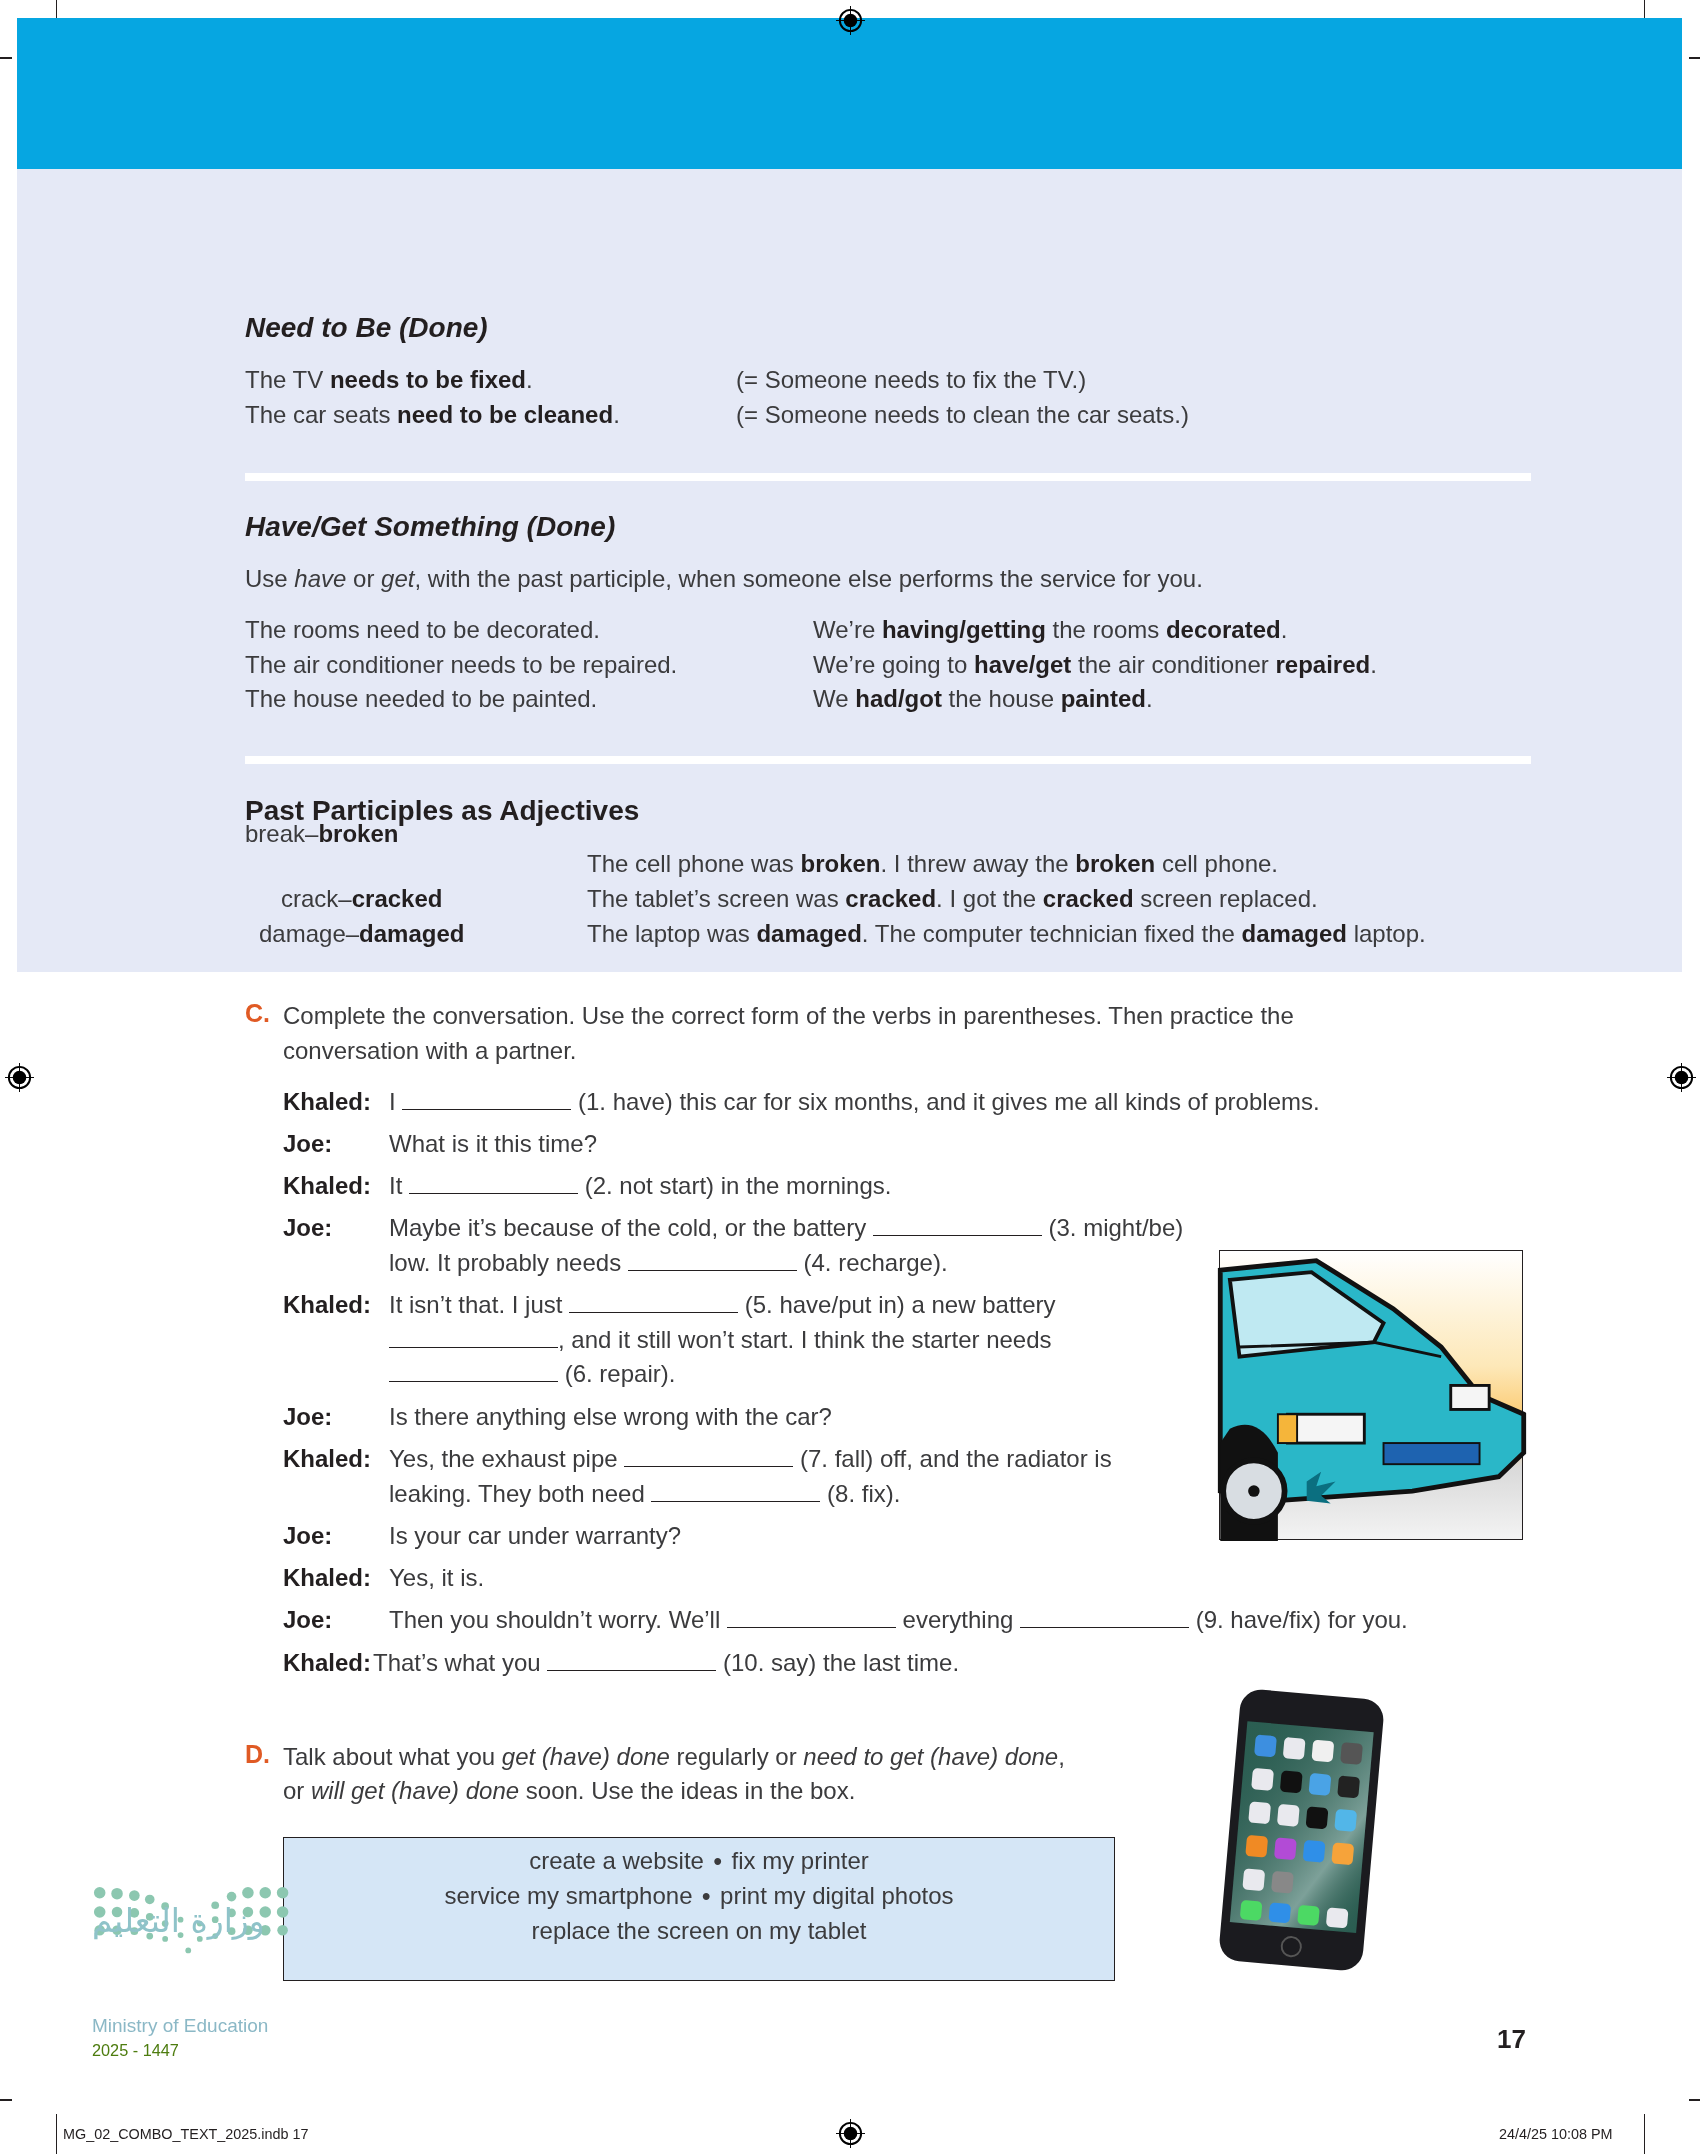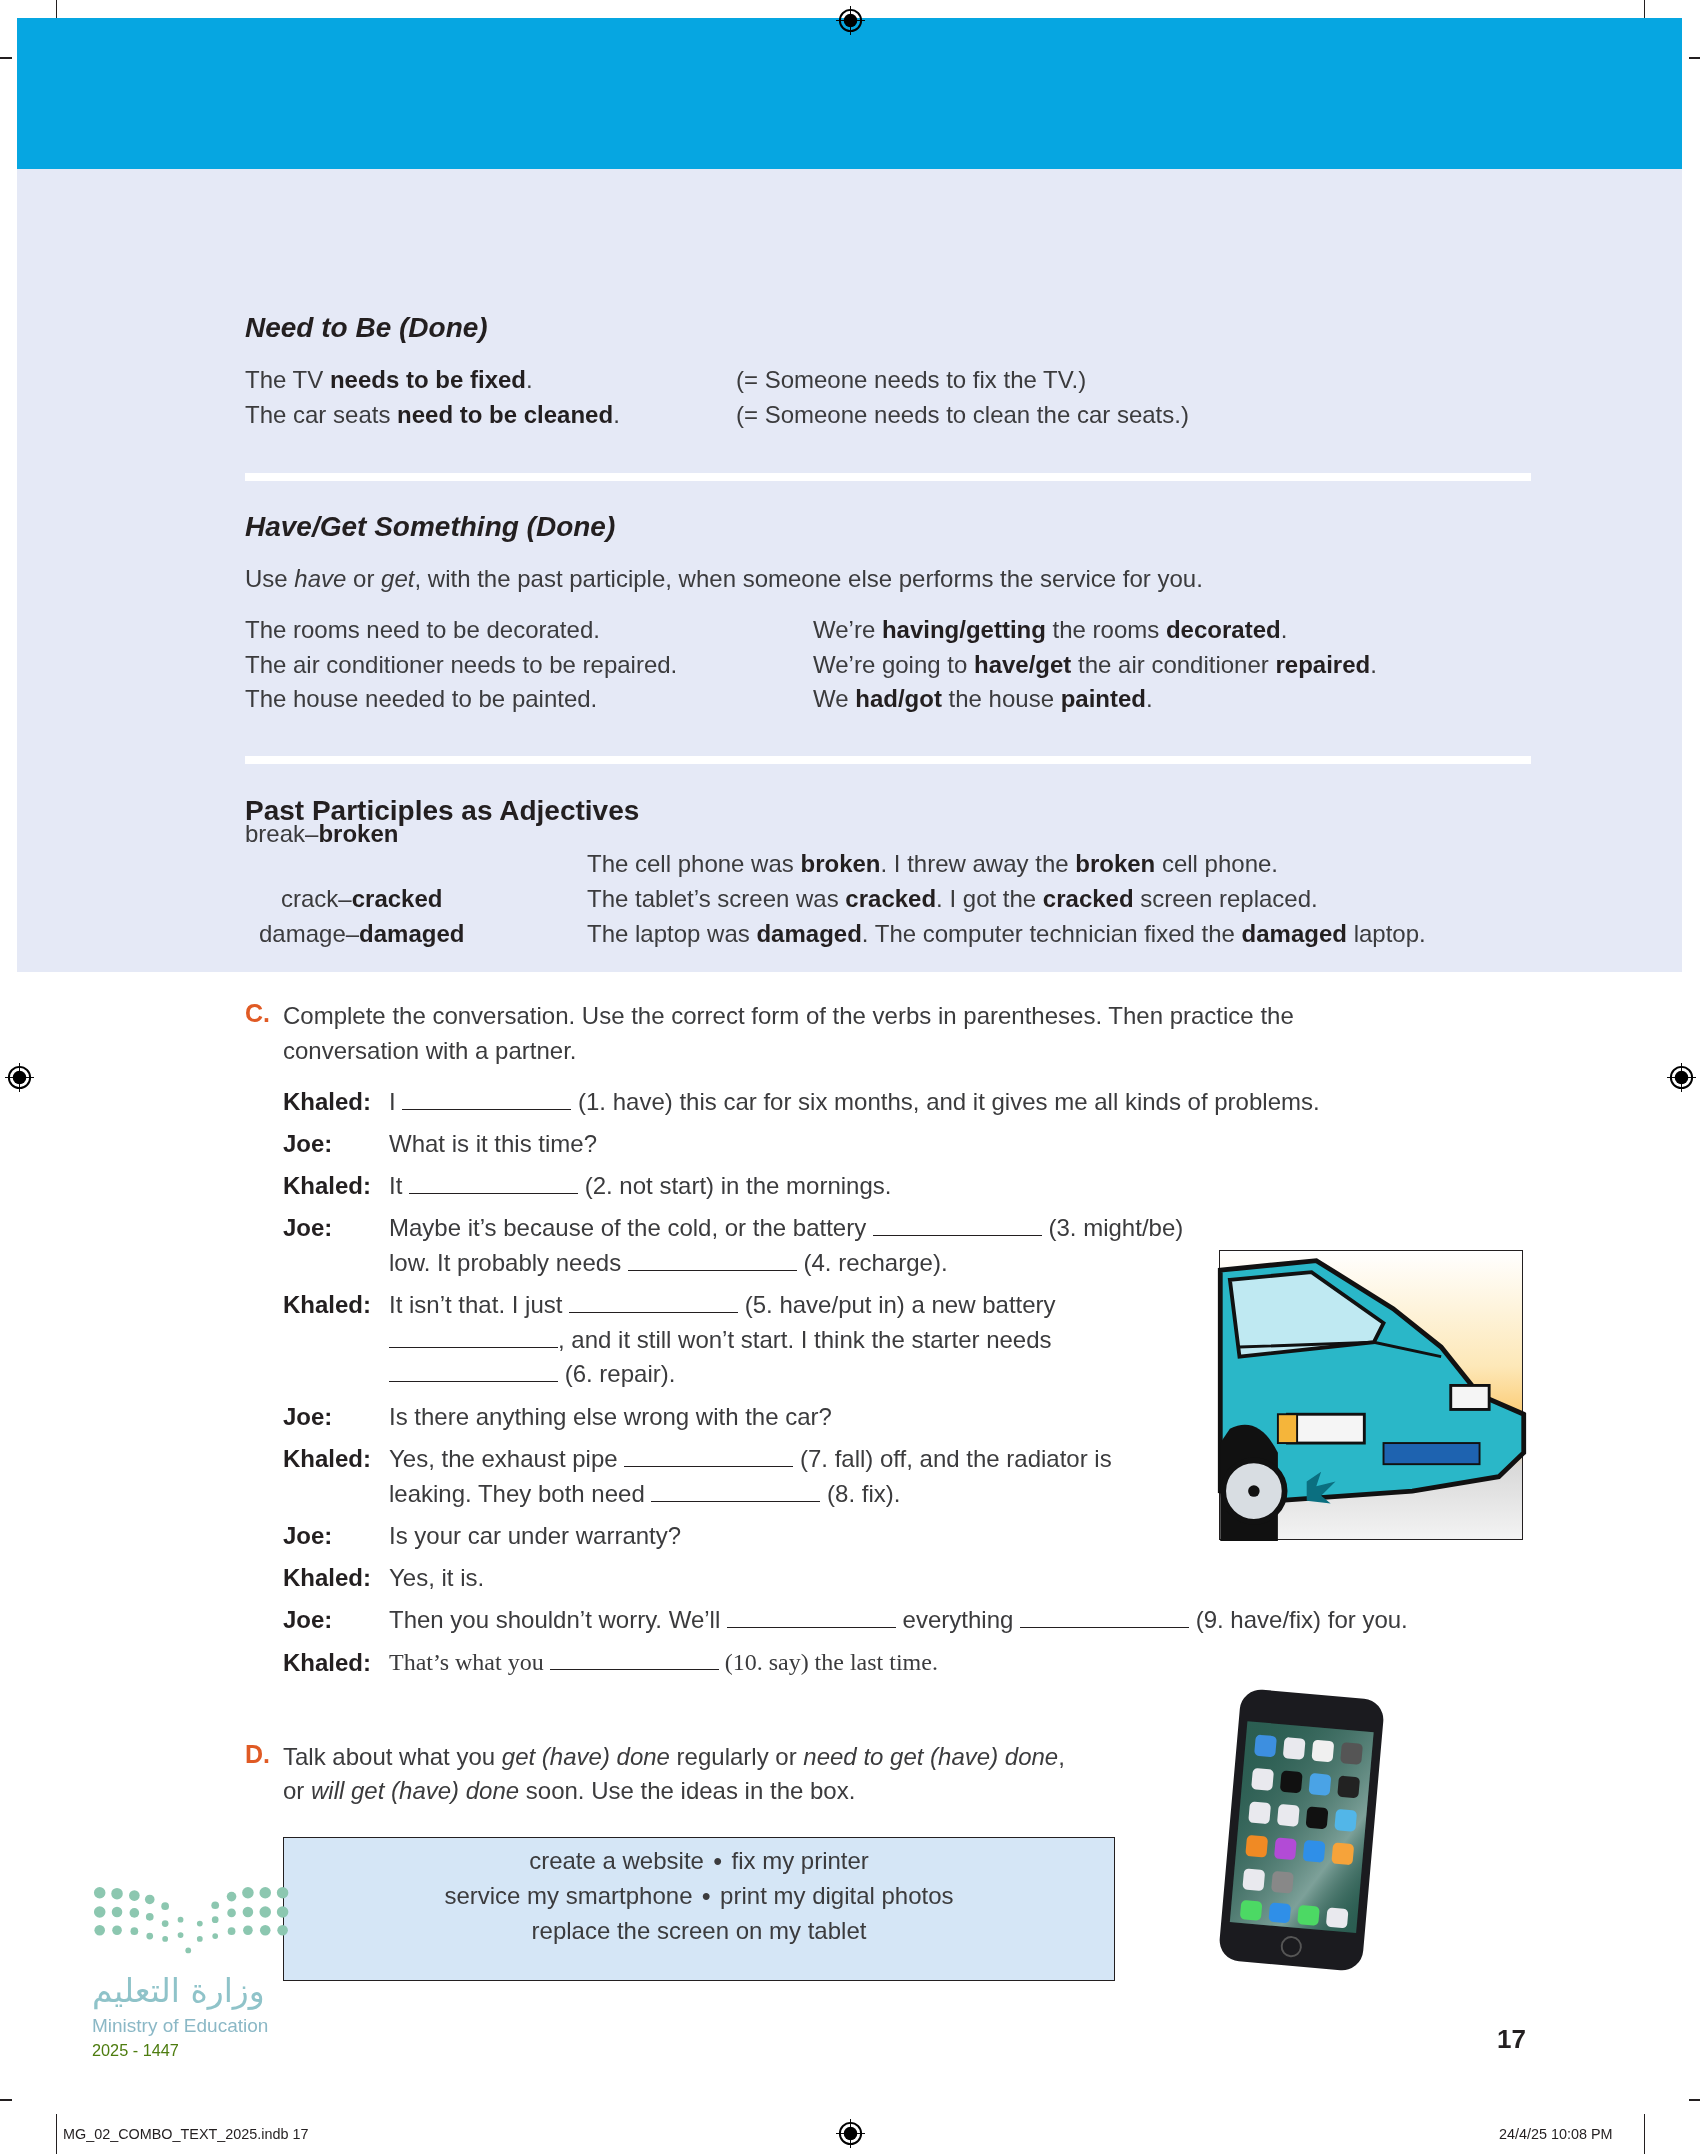--- a/index.html
+++ b/index.html
@@ -26,21 +26,21 @@
   .phone { position: absolute; left: 1215px; top: 1686px; width: 173px; height: 288px; }
 
   .page-num { position: absolute; left: 1497px; top: 2024px; font-size: 26px; font-weight: 700; color: #231f20; }
   .footer-txt { position: absolute; top: 2126px; font-size: 14.4px; color: #231f20; }
 
   .crop-v { position: absolute; width: 1px; background: #231f20; }
   .crop-h { position: absolute; height: 1.9px; background: #231f20; }
   .reg { position: absolute; width: 29px; height: 29px; }
 
   .moe { position: absolute; left: 92px; top: 1883px; width: 231px; }
-  .moe-ar { position: absolute; left: 92px; top: 1971px; font-size: 33px; color: #8fc3c9; font-family: "DejaVu Sans", sans-serif; }
+  .moe-ar { position: absolute; left: 92px; top: 1901px; font-size: 33px; color: #8fc3c9; font-family: "DejaVu Sans", sans-serif; }
   .moe-en { position: absolute; left: 92px; top: 2015px; font-size: 19px; color: #8bb8c6; }
   .moe-yr { position: absolute; left: 92px; top: 2041px; font-size: 16.3px; color: #4d7c0f; }
 </style>
 </head>
 <body>
 
 <div class="crop-v" style="left:56px;top:0;height:43px;"></div>
 <div class="crop-v" style="left:1644px;top:0;height:43px;"></div>
 <div class="crop-h" style="left:0;top:57px;width:11.5px;"></div>
 <div class="crop-h" style="left:1689px;top:57px;width:11.5px;"></div>
@@ -133,21 +133,21 @@
 <div class="speaker" style="left:283px;top:1518px;">Joe:</div>
 <div class="txt" style="left:389px;top:1518px;">Is your car under warranty?</div>
 
 <div class="speaker" style="left:283px;top:1560px;">Khaled:</div>
 <div class="txt" style="left:389px;top:1560px;">Yes, it is.</div>
 
 <div class="speaker" style="left:283px;top:1602px;">Joe:</div>
 <div class="txt" style="left:389px;top:1602px;"><span>Then you shouldn’t worry. We’ll </span><span class="blank"></span><span> everything </span><span class="blank"></span><span> (9. have/fix) for you.</span></div>
 
 <div class="speaker" style="left:283px;top:1645px;">Khaled:</div>
-<div class="txt" style="left:389px;top:1645px;font-family:Liberation Serif, serif;"><span>That’s what you </span><span class="blank"></span><span> (10. say) the last time.</span></div>
+<div class="txt" style="left:373px;top:1645px;"><span>That’s what you </span><span class="blank"></span><span> (10. say) the last time.</span></div>
 
 <div class="car-frame">
   <svg width="304" height="290" viewBox="0 0 316 302" style="position:absolute;left:0;top:0;overflow:visible;">
     <path d="M0,20 L100,10 L180,60 L230,100 L270,150 L316,170 L316,210 L290,235 L200,250 L60,260 L0,250 Z" fill="#2ab7c8" stroke="#111" stroke-width="5"></path>
     <path d="M10,30 L95,22 L170,75 L160,95 L20,110 Z" fill="#bfe9f2" stroke="#111" stroke-width="4"></path>
     <path d="M20,100 L160,95 L230,110" fill="none" stroke="#111" stroke-width="3"></path>
     <rect x="240" y="140" width="40" height="25" fill="#f5f5f5" stroke="#111" stroke-width="3"></rect>
     <rect x="70" y="170" width="80" height="30" fill="#f5f5f5" stroke="#111" stroke-width="3"></rect>
     <rect x="60" y="170" width="20" height="30" fill="#f5b53a" stroke="#111" stroke-width="2"></rect>
     <rect x="170" y="200" width="100" height="22" fill="#1e63b0" stroke="#111" stroke-width="2"></rect>

